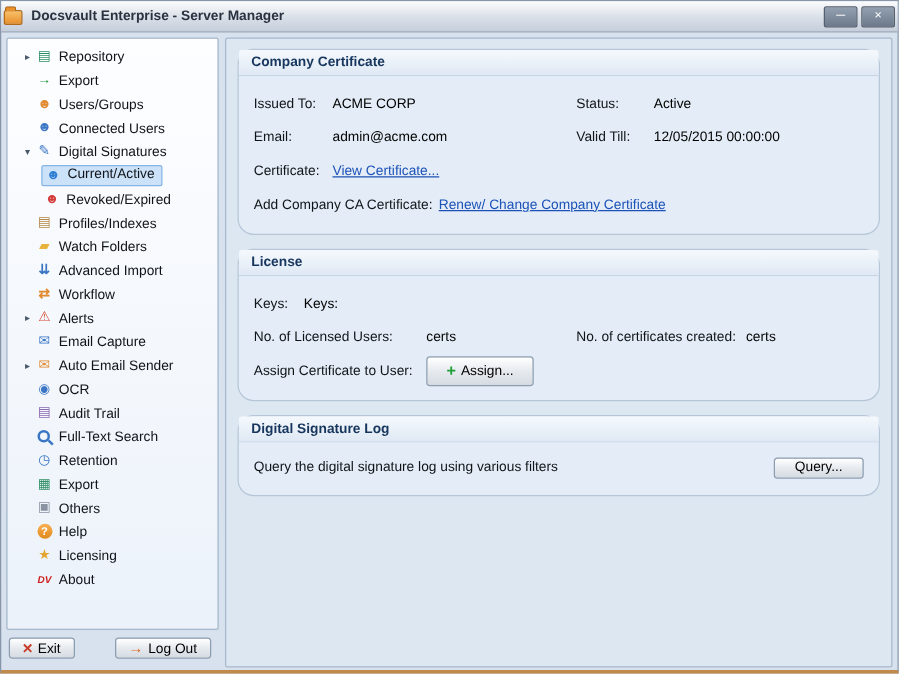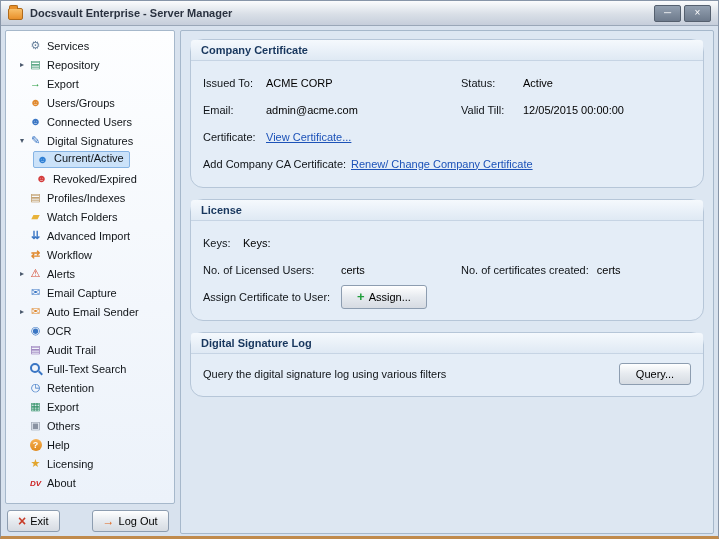--- a/index.html
+++ b/index.html
@@ -14,21 +14,21 @@
     width:719px; height:539px;
     border:1px solid #8795a8;
     border-bottom:3px solid #c08a4c;
     background:#d8e2ee;
     display:flex; flex-direction:column;
   }
   
   .titlebar {
     height:25px; flex:none;
     display:flex; align-items:center;
-    padding:0 7px;
+    padding:0 2px;
     background:linear-gradient(#fbfcfd,#d9dfe7 55%,#c6cedb);
     border-bottom:1px solid #9aa7b8;
   }
   .app-ico {
     width:15px; height:12px; flex:none;
     background:linear-gradient(#f8c06a,#e8902a);
     border:1px solid #b06a1a; border-radius:2px;
     position:relative; margin-top:1px;
   }
   .app-ico::before {
@@ -100,21 +100,21 @@
     content:"?"; display:inline-block; width:12px; height:12px; line-height:13px;
     background:linear-gradient(#f7b052,#e08a1e); color:#fff;
     border-radius:50%; font-size:9px; font-weight:bold;
   }
   .i-about::before { content:"DV"; color:#cc2222; font-weight:bold; font-style:italic; font-size:8px; }
   
   .left-btns { flex:none; height:24px; display:flex; gap:32px; padding:0 2px 2px 2px; }
   button { font:inherit; }
   .btn {
     display:inline-flex; align-items:center; justify-content:center; gap:4px;
-    height:22px; padding:0 10px;
+    height:17px; padding:0 10px;
     background:linear-gradient(#ffffff,#e6eaef 50%,#d6dbe2);
     border:1px solid #8d9db0; border-radius:3px;
     color:#000; cursor:default; white-space:nowrap;
   }
   .bic { display:inline-block; line-height:1; }
   .bic-exit::before { content:"×"; color:#c83c28; font-weight:bold; font-size:14px; }
   .bic-out::before  { content:"→"; color:#e0661e; font-weight:bold; font-size:12px; }
   .bic-plus::before { content:"+"; color:#1f9e3a; font-weight:bold; font-size:13px; }
   
   .right-panel {
@@ -159,25 +159,20 @@
     <span class="title-text">Docsvault Enterprise - Server Manager</span>
     <span class="win-btn">─</span>
     <span class="win-btn">×</span>
   </div>
 
   <div class="content">
 
     <div class="left-col">
       <div class="tree">
 
-        <div class="ti">
-          <span class="exp"></span>
-          <span class="ico i-services"></span>
-          <span class="lbl">Services</span>
-        </div>
 
         <div class="ti">
           <span class="exp c"></span>
           <span class="ico i-repo"></span>
           <span class="lbl">Repository</span>
         </div>
 
         <div class="ti">
           <span class="exp"></span>
           <span class="ico i-export"></span>

